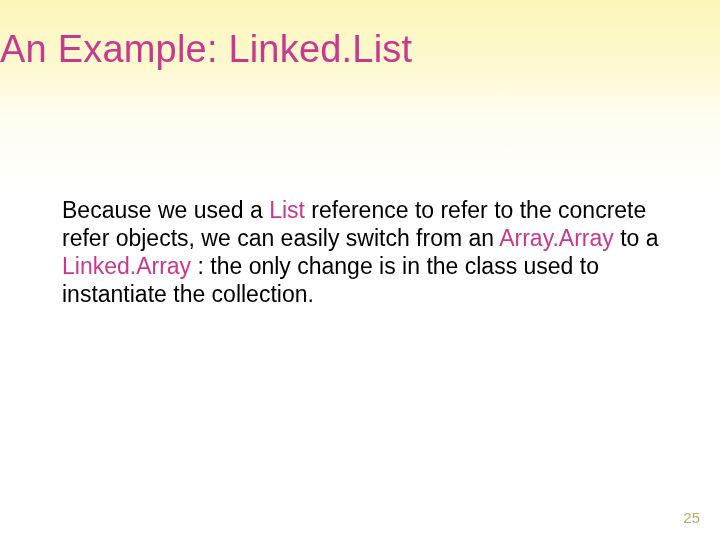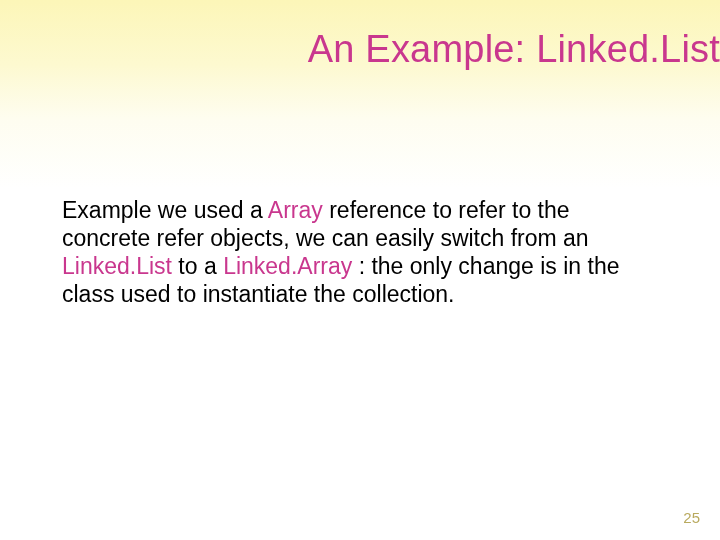--- a/index.html
+++ b/index.html
@@ -9,21 +9,21 @@
     height: 540px;
     background: linear-gradient(to bottom, #fcf6b8 0%, #fdf9d0 12%, #fefdf0 22%, #ffffff 35%, #ffffff 100%);
     position: relative;
     font-family: Arial, Helvetica, sans-serif;
   }
   .title {
     position: absolute;
     top: 28px;
     left: 0;
     right: 0;
-    text-align: right;
+    text-align: left;
     font-size: 38px;
     font-weight: 400;
     color: #c9378e;
     letter-spacing: 0.2px;
   }
   .body {
     position: absolute;
     top: 196px;
     left: 62px;
     right: 60px;
@@ -41,16 +41,16 @@
     font-size: 15px;
     color: #b9aa5f;
   }
 </style>
 </head>
 <body>
 
 <div class="slide">
   <div class="title">An Example: Linked.List</div>
   <div class="body">
-    <span>Example we used a </span><span class="hl">Array</span><span> reference to refer to the concrete refer objects, we can easily switch from an </span><span class="hl">Linked.List</span><span> to a </span><span class="hl">Linked.Array</span><span> : the only change is in the class used to instantiate the collection.</span>
+    <span>Because we used a </span><span class="hl">List</span><span> reference to refer to the concrete refer objects, we can easily switch from an </span><span class="hl">Array.Array</span><span> to a </span><span class="hl">Linked.Array</span><span> : the only change is in the class used to instantiate the collection.</span>
   </div>
   <div class="pagenum">25</div>
 </div>
 
 </body></html>

